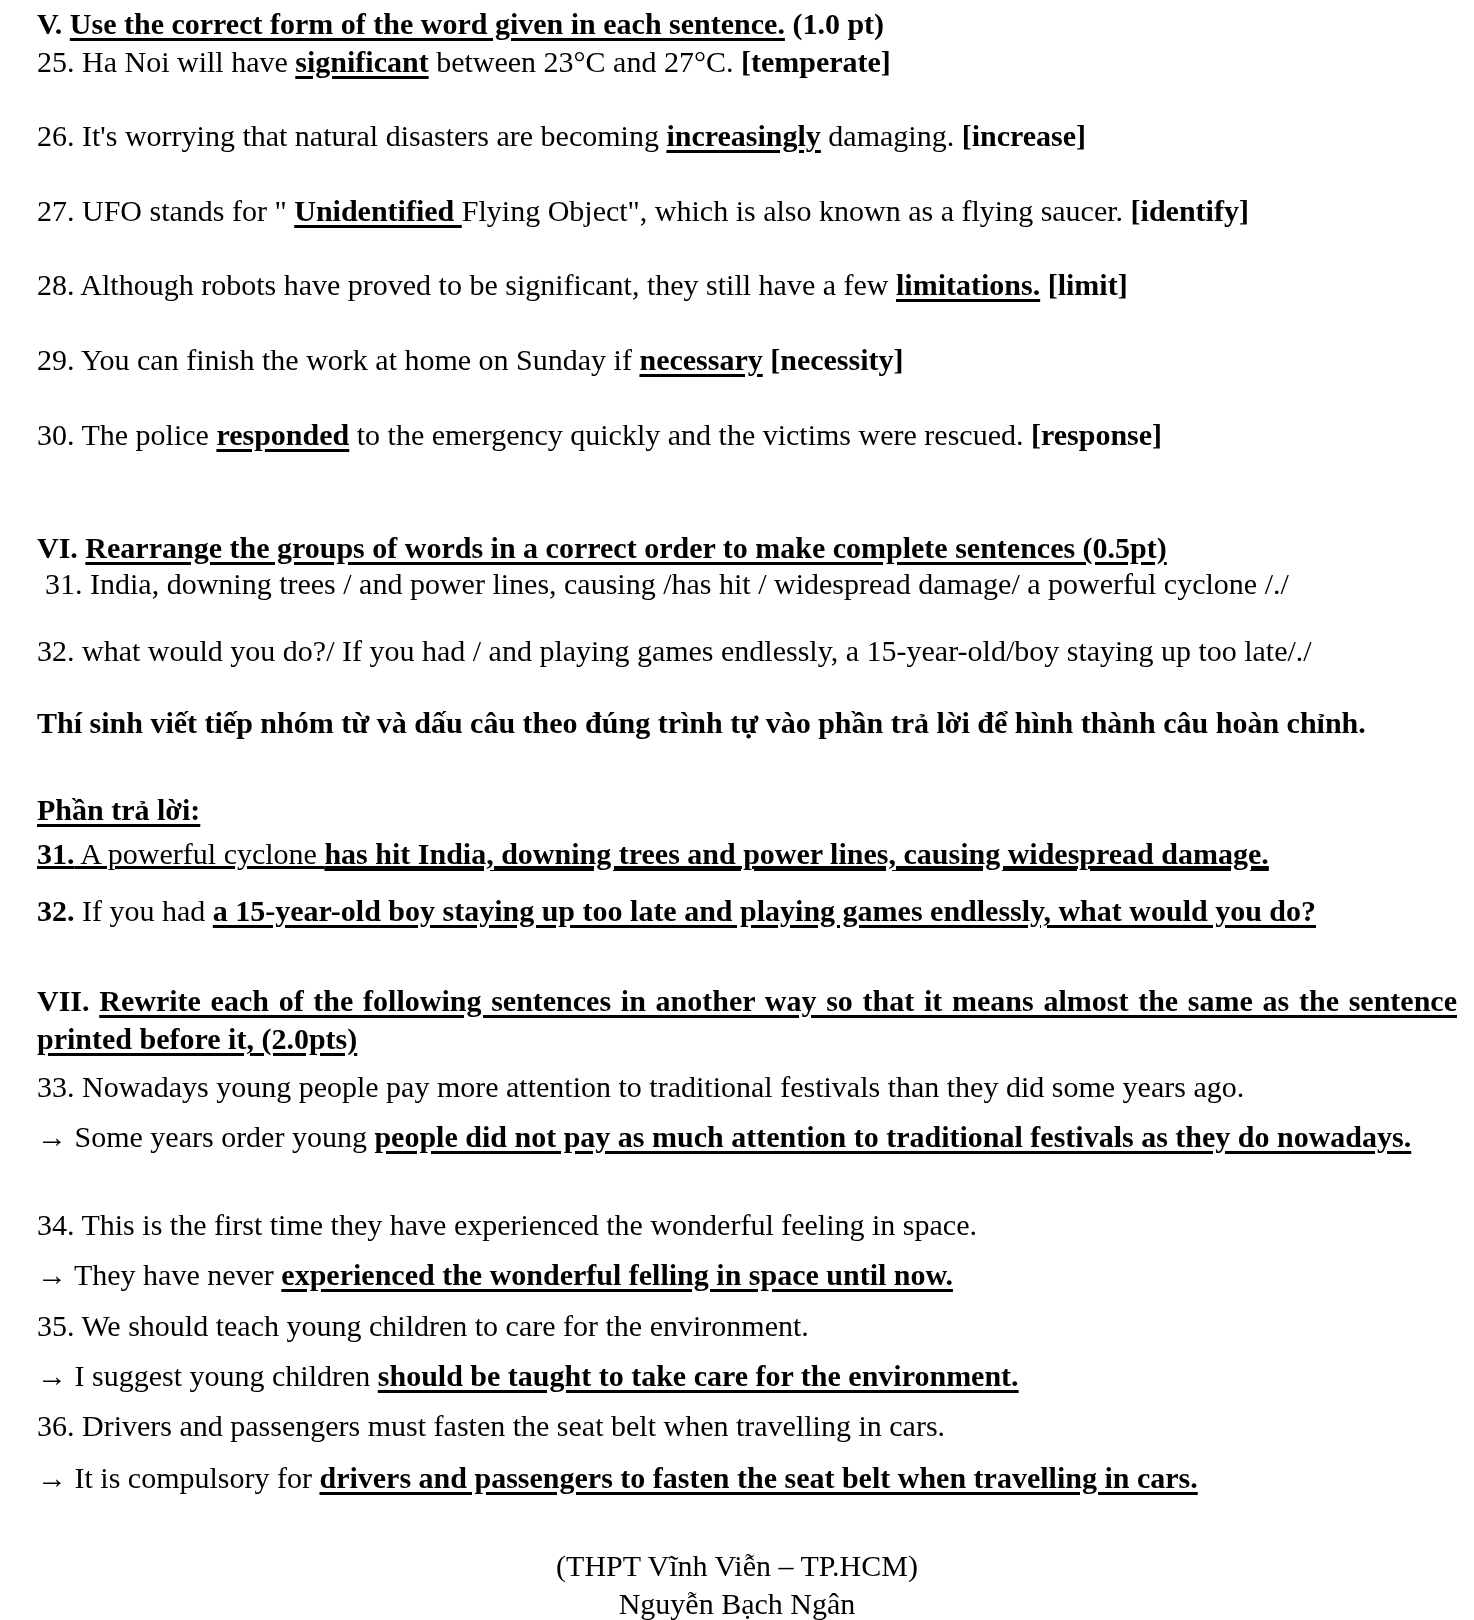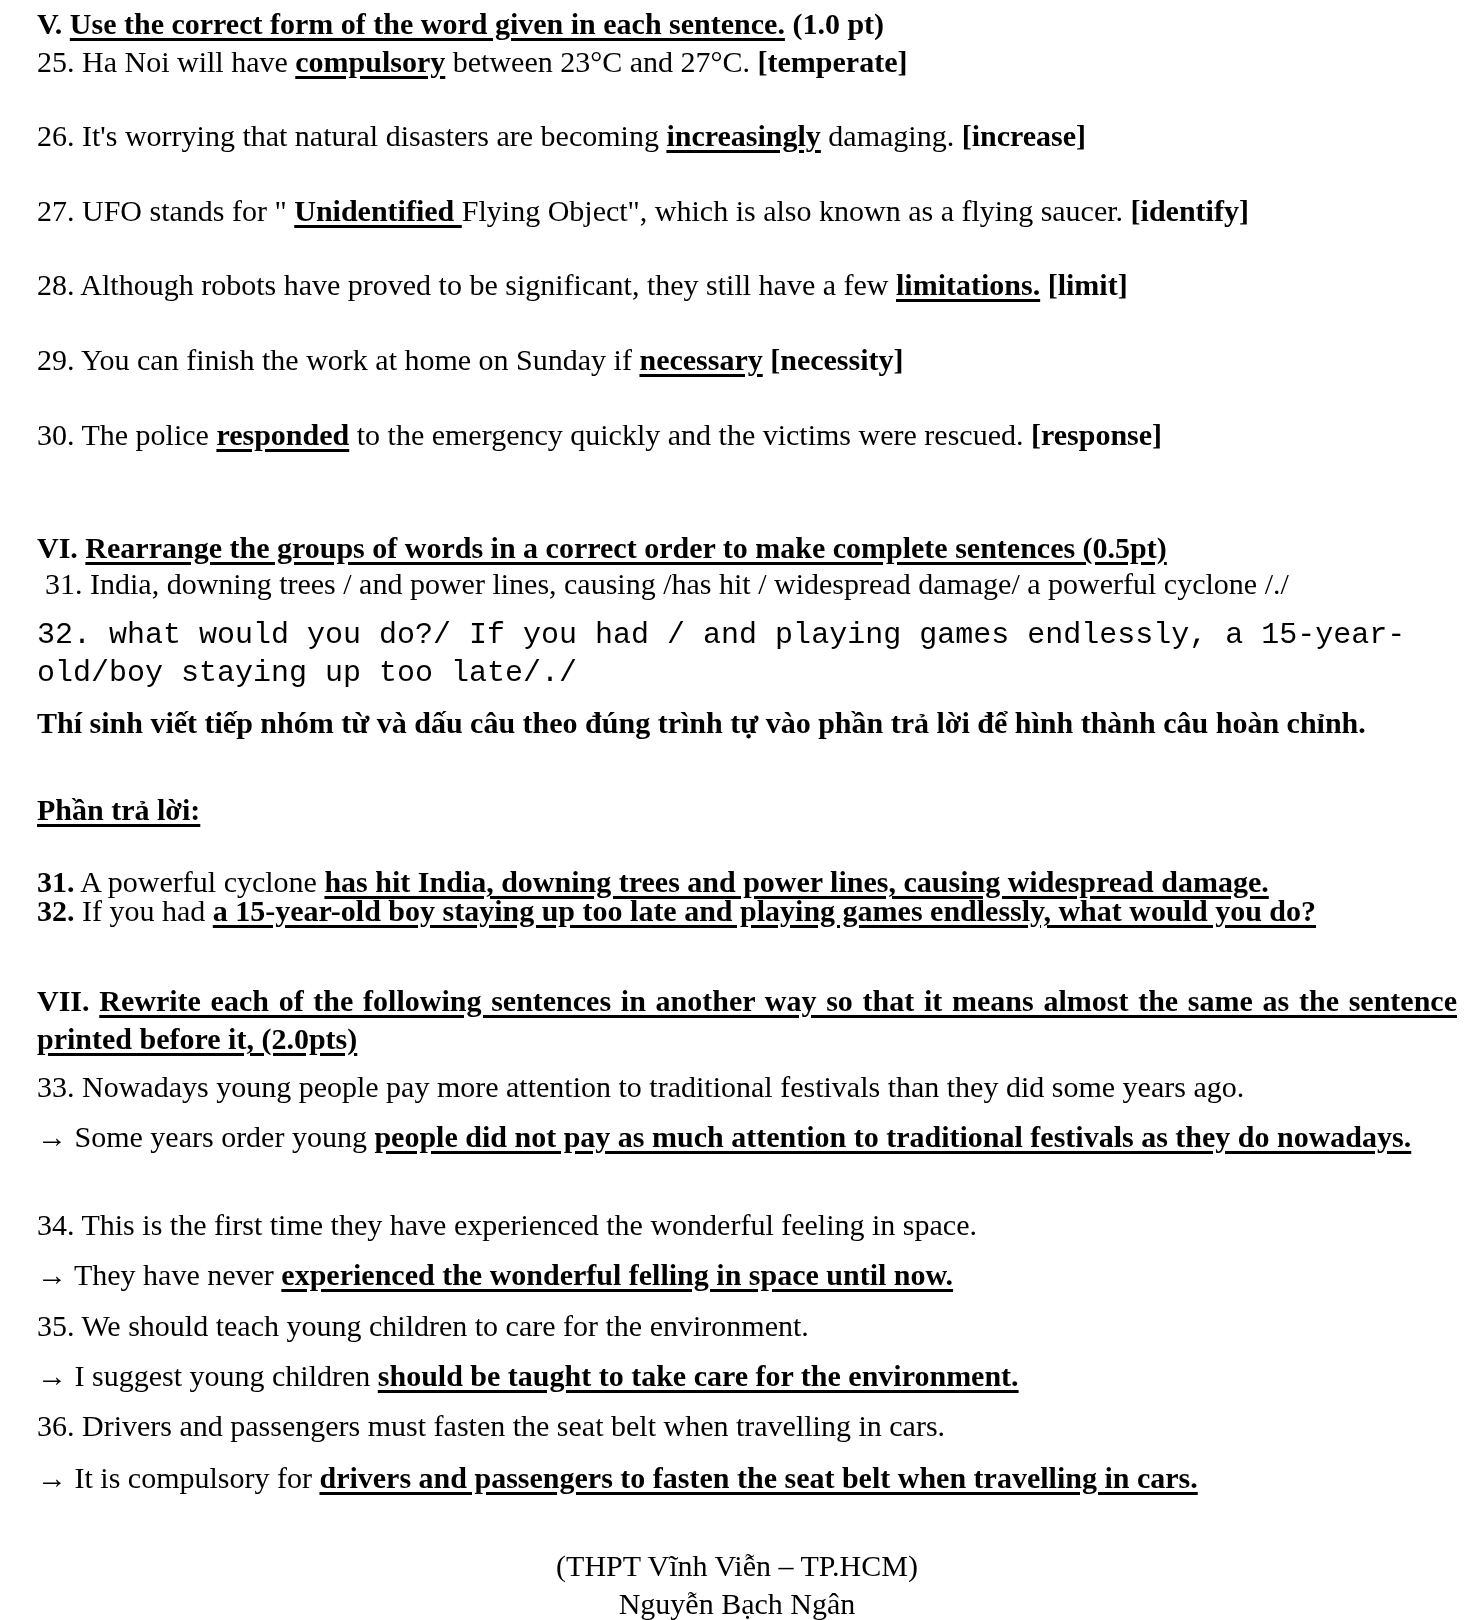--- a/index.html
+++ b/index.html
@@ -18,21 +18,21 @@
 </head>
 <body>
 
 <div class="line" style="top:6px;">
   <span class="b">V.</span>
   <span class="b u">Use the correct form of the word given in each sentence.</span>
   <span class="b">(1.0 pt)</span>
 </div>
 
 <div class="line" style="top:44px;">
-  <span>25. Ha Noi will have </span><span class="b u">compulsory</span><span> between 23°C and 27°C. </span><span class="b">[temperate]</span>
+  <span>25. Ha Noi will have </span><span class="b u">significant</span><span> between 23°C and 27°C. </span><span class="b">[temperate]</span>
 </div>
 
 <div class="line" style="top:118px;">
   <span>26. It's worrying that natural disasters are becoming </span><span class="b u">increasingly</span><span> damaging. </span><span class="b">[increase]</span>
 </div>
 
 <div class="line" style="top:193px;">
   <span>27. UFO stands for " </span><span class="b u">Unidentified </span><span>Flying Object", which is also known as a flying saucer. </span><span class="b">[identify]</span>
 </div>
 
@@ -48,27 +48,27 @@
   <span>30. The police </span><span class="b u">responded</span><span> to the emergency quickly and the victims were rescued. </span><span class="b">[response]</span>
 </div>
 
 <div class="line" style="top:530px;">
   <span class="b">VI.</span>
   <span class="b u">Rearrange the groups of words in a correct order to make complete sentences (0.5pt)</span>
 </div>
 
 <div class="line" style="top:566px;margin-left:8px;">31. India, downing trees / and power lines, causing /has hit / widespread damage/ a powerful cyclone /./</div>
 
-<div class="wrap" style="top:616px;font-family:Liberation Mono, monospace;">32. what would you do?/ If you had / and playing games endlessly, a 15-year-old/boy staying up too late/./</div>
+<div class="wrap" style="top:632px;">32. what would you do?/ If you had / and playing games endlessly, a 15-year-old/boy staying up too late/./</div>
 
 <div class="wrap b justify" style="top:704px;">Thí sinh viết tiếp nhóm từ và dấu câu theo đúng trình tự vào phần trả lời để hình thành câu hoàn chỉnh.</div>
 
 <div class="line b u" style="top:792px;">Phần trả lời:</div>
 
-<div class="line" style="top:864px;">
+<div class="line" style="top:836px;text-decoration:underline;">
   <span class="b">31.</span><span> A powerful cyclone </span><span class="b u">has hit India, downing trees and power lines, causing widespread damage.</span>
 </div>
 
 <div class="wrap" style="top:892px;">
   <span class="b">32.</span><span> If you had </span><span class="b u">a 15-year-old boy staying up too late and playing games endlessly, what would you do?</span>
 </div>
 
 <div class="wrap justify" style="top:982px;">
   <span class="b">VII.</span>
   <span class="b u">Rewrite each of the following sentences in another way so that it means almost the same as the sentence printed before it, (2.0pts)</span>

